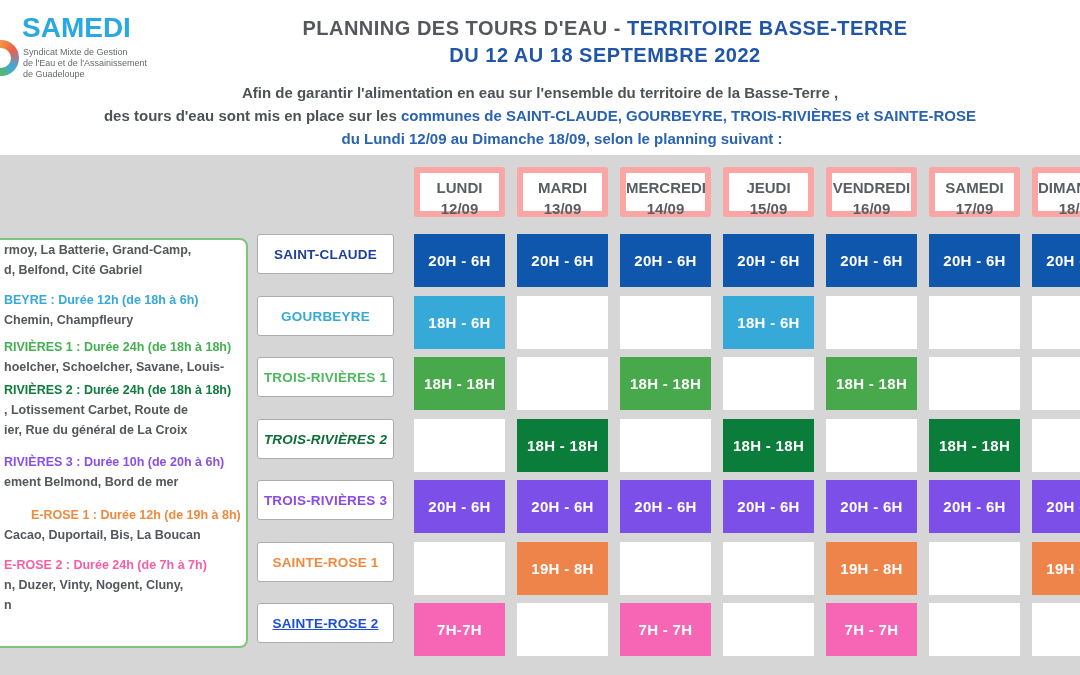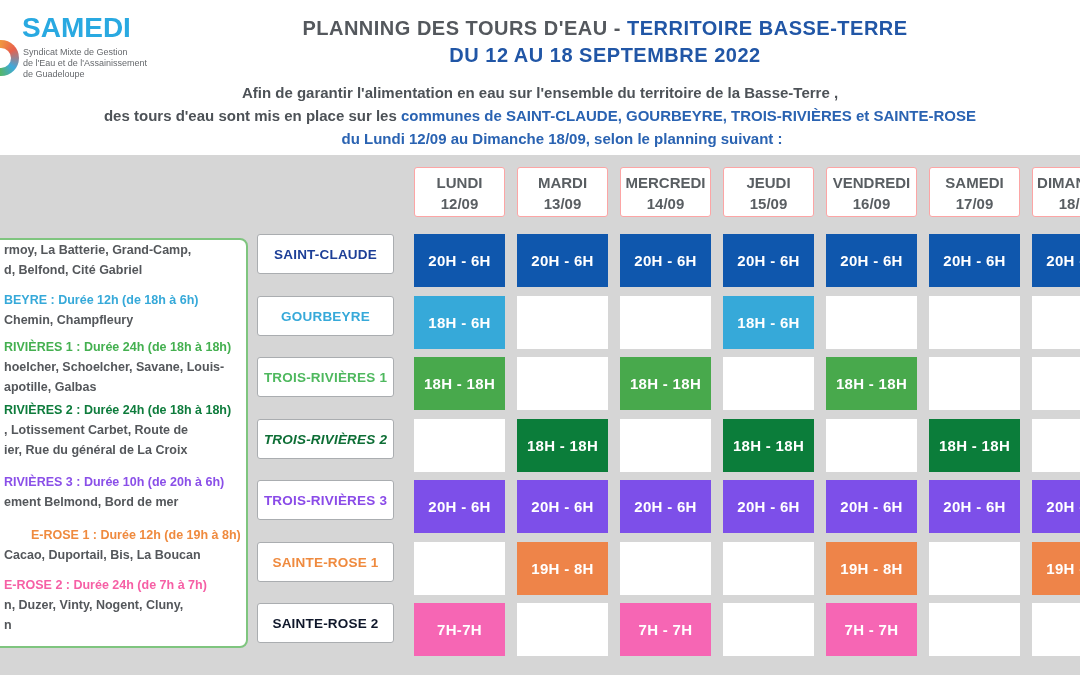--- a/index.html
+++ b/index.html
@@ -16,21 +16,21 @@
   .logo-tag{position:absolute;left:23px;top:47px;font-size:9px;line-height:11px;color:#66696d;}
   .title-l1{position:absolute;left:130px;right:0;top:17px;text-align:center;
     font-size:20px;font-weight:bold;letter-spacing:.5px;color:#54585d;}
   .title-l1 .blue{color:#2156a6;}
   .title-l2{position:absolute;left:130px;right:0;top:44px;text-align:center;
     font-size:20px;font-weight:bold;letter-spacing:.5px;color:#2156a6;}
   .intro{position:absolute;left:0;right:0;text-align:center;font-size:15px;font-weight:bold;color:#4d5257;}
   .intro .blue{color:#2a63b2;}
   .i1{top:84px;} .i2{top:107px;} .i3{top:130px;color:#2a63b2;padding-left:44px;}
   
-  .day-header{position:absolute;width:91px;height:50px;background:#fff;border:1px solid #fca5a5;
+  .day-header{position:absolute;width:91px;height:50px;background:#fff;border:6px solid #fca5a5;
     border-radius:3px;box-sizing:border-box;text-align:center;color:#595e62;font-weight:bold;
     font-size:15px;line-height:21px;padding-top:4px;}
   .row-label{position:absolute;left:257px;width:137px;height:40px;background:#fff;
     border:1px solid #aaadb0;border-radius:3px;box-sizing:border-box;text-align:center;
     font-weight:bold;font-size:13.5px;display:flex;align-items:center;justify-content:center;
     letter-spacing:.2px;}
   .cell{position:absolute;width:91px;height:53px;background:#fff;display:flex;align-items:center;
     justify-content:center;color:#fff;font-weight:bold;font-size:15px;letter-spacing:.3px;}
   
   .legend{position:absolute;left:-12px;top:238px;width:260px;height:410px;background:#fff;
@@ -137,21 +137,21 @@
       <div class="cell" style="left: 929px; top: 480px; background: rgb(125, 79, 233);">20H - 6H</div>
       <div class="cell" style="left: 1032px; top: 480px; background: rgb(125, 79, 233);">20H - 6H</div>
       <div class="row-label" style="top: 542px; color: rgb(239, 138, 62);">SAINTE-ROSE 1</div>
       <div class="cell" style="left: 414px; top: 542px;"></div>
       <div class="cell" style="left: 517px; top: 542px; background: rgb(238, 132, 73);">19H - 8H</div>
       <div class="cell" style="left: 620px; top: 542px;"></div>
       <div class="cell" style="left: 723px; top: 542px;"></div>
       <div class="cell" style="left: 826px; top: 542px; background: rgb(238, 132, 73);">19H - 8H</div>
       <div class="cell" style="left: 929px; top: 542px;"></div>
       <div class="cell" style="left: 1032px; top: 542px; background: rgb(238, 132, 73);">19H - 8H</div>
-      <div class="row-label" style="top: 603px; color: #0f172a;">SAINTE-ROSE 2</div>
+      <div class="row-label" style="top: 603px; color: #1d4ed8; text-decoration: underline;">SAINTE-ROSE 2</div>
       <div class="cell" style="left: 414px; top: 603px; background: rgb(246, 102, 180);">7H-7H</div>
       <div class="cell" style="left: 517px; top: 603px;"></div>
       <div class="cell" style="left: 620px; top: 603px; background: rgb(246, 102, 180);">7H - 7H</div>
       <div class="cell" style="left: 723px; top: 603px;"></div>
       <div class="cell" style="left: 826px; top: 603px; background: rgb(246, 102, 180);">7H - 7H</div>
       <div class="cell" style="left: 929px; top: 603px;"></div>
       <div class="cell" style="left: 1032px; top: 603px;"></div>
     </div>
 
   <div class="legend" id="legend">
@@ -159,21 +159,20 @@
         <div class="body">rmoy, La Batterie, Grand-Camp,</div>
         <div class="body">d, Belfond, Cité Gabriel</div>
       </div>
       <div class="legend-group">
         <div class="title" style="color: rgb(54, 169, 217);">BEYRE : Durée 12h (de 18h à 6h)</div>
         <div class="body">Chemin, Champfleury</div>
       </div>
       <div class="legend-group">
         <div class="title" style="color: rgb(68, 176, 80);">RIVIÈRES 1 : Durée 24h (de 18h à 18h)</div>
         <div class="body">hoelcher, Schoelcher, Savane, Louis-</div>
-        <div class="body">apotille, Galbas</div>
       </div>
       <div class="legend-group">
         <div class="title" style="color: rgb(14, 124, 60);">RIVIÈRES 2 : Durée 24h (de 18h à 18h)</div>
         <div class="body">, Lotissement Carbet, Route de</div>
         <div class="body">ier, Rue du général de La Croix</div>
       </div>
       <div class="legend-group">
         <div class="title" style="color: rgb(138, 79, 232);">RIVIÈRES 3 : Durée 10h (de 20h à 6h)</div>
         <div class="body">ement Belmond, Bord de mer</div>
       </div>

